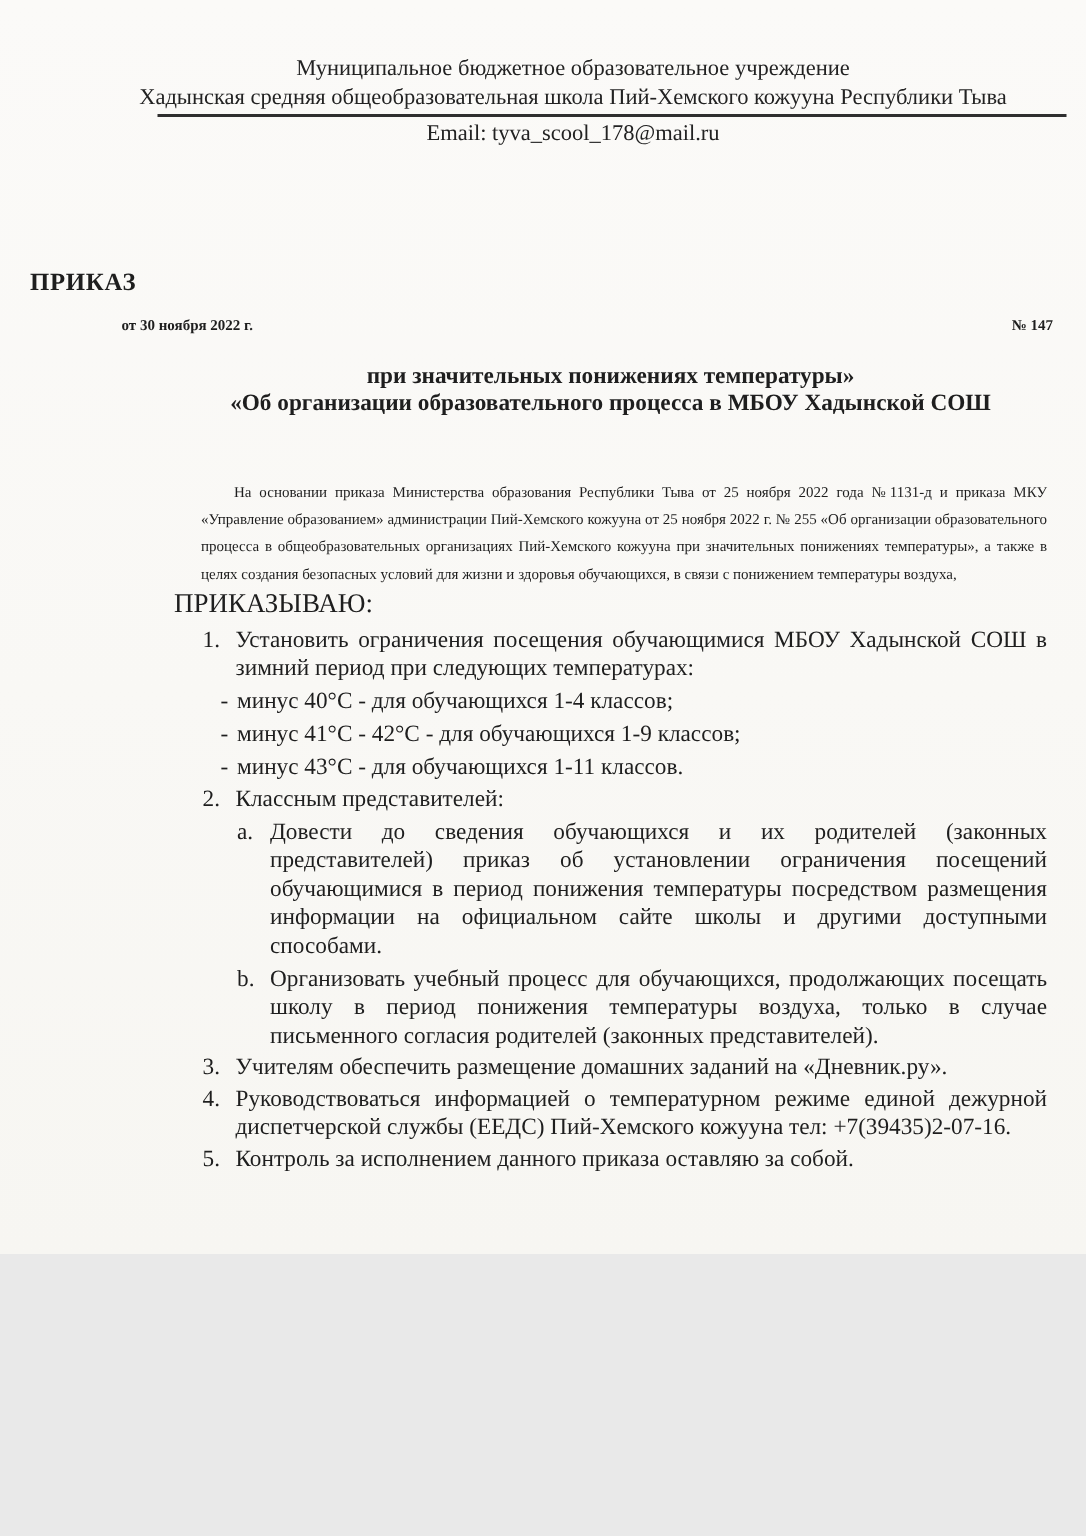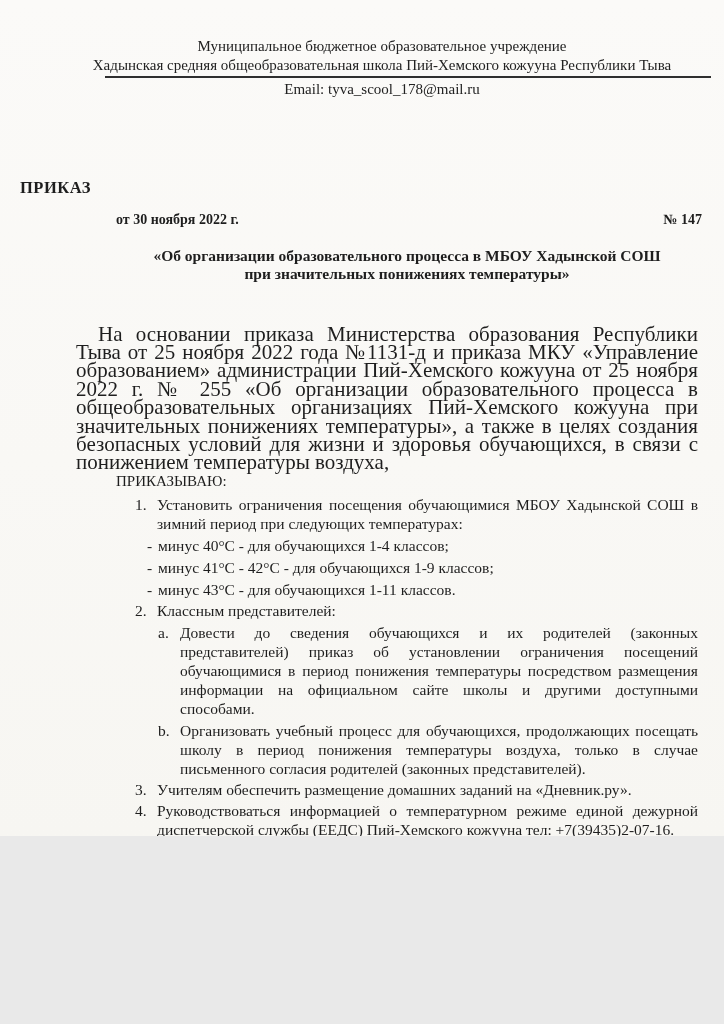--- a/index.html
+++ b/index.html
@@ -8,25 +8,25 @@
     position:relative;width:724px;height:836px;margin:0 auto;overflow:hidden;
     background:linear-gradient(180deg,#fbfaf8 0%,#f9f8f5 55%,#f7f6f2 100%);
     color:#1e1e1e;
     padding-left:20px;
   }
   
   .letterhead{padding-top:37px;text-align:center;font-size:15px;line-height:18.5px;color:#222;}
   .letterhead .rule{height:0;border-bottom:2px solid #2f2f2f;margin:2px 33px 2px 85px;}
   
   .order-title{margin:79px 0 0 0;font-size:16.5px;font-weight:bold;letter-spacing:.5px;}
-  .date-row{display:flex;justify-content:space-between;margin:14px 42px 0 96px;font-size:14px;font-weight:bold;}
+  .date-row{display:flex;justify-content:space-between;margin:14px 42px 0 61px;font-size:10px;font-weight:bold;}
   .subject{margin:19px 46px 0 96px;text-align:center;font-size:15.5px;font-weight:bold;line-height:18.5px;}
   
-  .preamble{margin:41px 46px 0 56px;font-size:21px;line-height:18.4px;text-align:justify;text-indent:22px;}
-  .decree{margin:0 46px 0 96px;font-size:15px;line-height:18.4px;}
+  .preamble{margin:41px 46px 0 114px;font-size:10px;line-height:18.4px;text-align:justify;text-indent:22px;}
+  .decree{margin:0 46px 0 96px;font-size:18px;line-height:18.4px;}
   .items{margin:5px 46px 0 96px;font-size:15.5px;line-height:19px;}
   .row{display:flex;margin-top:2px;}
   .row .mk{flex-shrink:0;}
   .row .tx{flex:1;text-align:justify;}
   .row-num{padding-left:19px;}
   .row-num .mk{width:22px;}
   .row-dash{padding-left:31px;margin-top:3px;}
   .row-dash .mk{width:11px;}
   .row-alpha{padding-left:42px;margin-top:3px;}
   .row-alpha .mk{width:22px;}
@@ -49,22 +49,22 @@
   </div>
 
   <div class="order-title">ПРИКАЗ</div>
 
   <div class="date-row">
     <span>от 30 ноября 2022 г.</span>
     <span>№ 147</span>
   </div>
 
   <div class="subject">
+    <div>при значительных понижениях температуры»</div>
     <div>«Об организации образовательного процесса в МБОУ Хадынской СОШ</div>
-    <div>при значительных понижениях температуры»</div>
   </div>
 
   <p class="preamble">На основании приказа Министерства образования Республики Тыва от 25 ноября 2022 года №1131-д и приказа МКУ «Управление образованием» администрации Пий-Хемского кожууна от 25 ноября 2022 г. № 255 «Об организации образовательного процесса в общеобразовательных организациях Пий-Хемского кожууна при значительных понижениях температуры», а также в целях создания безопасных условий для жизни и здоровья обучающихся, в связи с понижением температуры воздуха,</p>
   <div class="decree">ПРИКАЗЫВАЮ:</div>
 
   <div class="items">
 
     <div class="row row-num">
       <span class="mk">1.</span>
       <span class="tx">Установить ограничения посещения обучающимися МБОУ Хадынской СОШ в зимний период при следующих температурах:</span>

